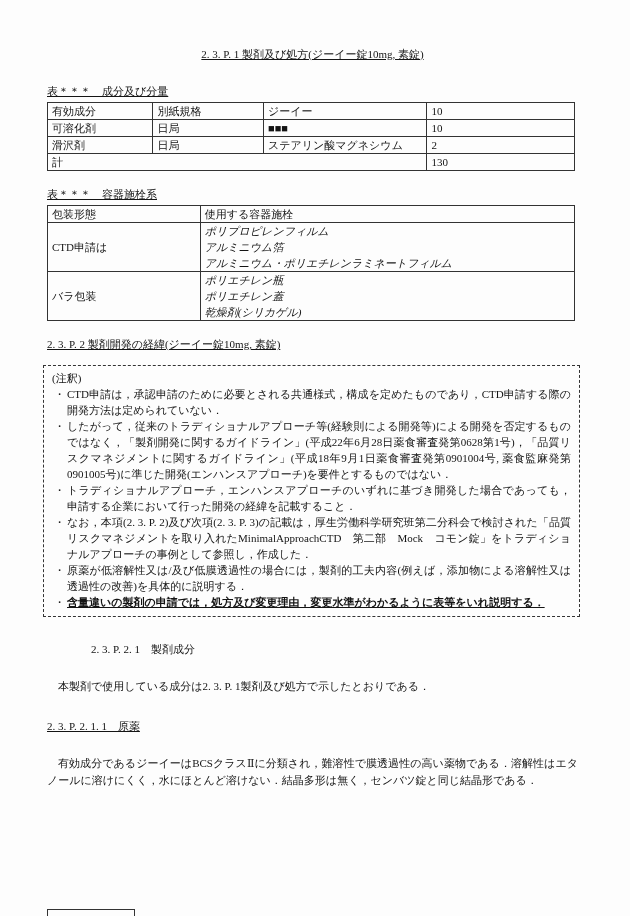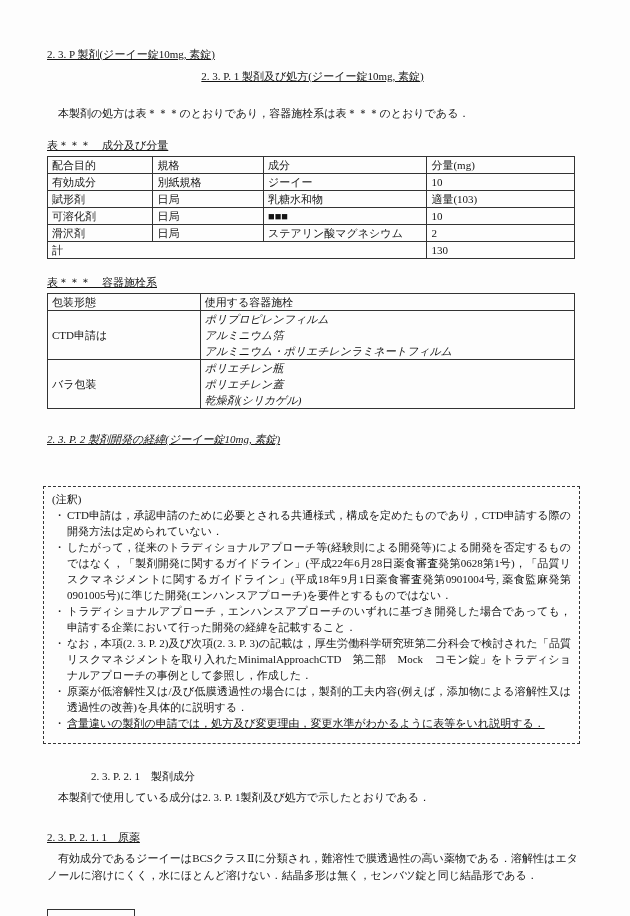--- a/index.html
+++ b/index.html
@@ -20,71 +20,57 @@
 
   table { border-collapse:collapse; width:528px; table-layout:fixed; }
   td { border:1px solid #333; padding:0 4px; vertical-align:top;
        line-height:16px; height:17px; text-align:left; font-weight:normal;
        overflow:hidden; white-space:nowrap; }
   .t1 .c1{width:20%;} .t1 .c2{width:21%;} .t1 .c3{width:31%;} .t1 .c4{width:28%;}
   .t2 .c1{width:29%;} .t2 .c2{width:71%;}
   .t2 td.label { vertical-align:middle; }
   .t2 .line { line-height:16px;font-style:italic; }
 
-  .h-p2 { margin-top:22px;font-style:italic; }
+  .h-p2 { margin-top:15px; }
 
-  .note-box { margin-top:38px; border:1px dashed #333; padding:4px 8px 12px 8px;
+  .note-box { margin-top:12px; border:1px dashed #333; padding:4px 8px 6px 8px;
               width:537px; margin-left:-4px; }
   .note-title { line-height:16px; }
   .bullet { position:relative; padding-left:15px; text-align:justify; line-height:16px; }
   .bullet .marker { position:absolute; left:2px; top:0; }
-  .bullet.u .btext { text-decoration:underline; }
+  .bullet.u .btext { text-decoration:underline;font-weight:bold; }
 
   .h-p21 { margin-top:24px;margin-left:44px; }
-  .p-body { margin-top:4px; text-indent:1em; line-height:17px; text-align:justify; }
+  .p-body { margin-top:20px; text-indent:1em; line-height:17px; text-align:justify; }
   .h-p211 { margin-top:23px;text-decoration:underline; }
 
   .partial-table { position:absolute; left:47px; bottom:0; width:88px; height:7px;
                    border:1px solid #333; border-bottom:none; }
 </style>
 </head>
 <body>
 
 <div class="page">
 
-  <div class="heading underlined h-p">2. 3. P  製剤(ジーイー錠10mg, 素錠)</div>
   <div class="heading underlined h-p1">2. 3. P. 1  製剤及び処方(ジーイー錠10mg, 素錠)</div>
-  <div class="intro">本製剤の処方は表＊＊＊のとおりであり，容器施栓系は表＊＊＊のとおりである．</div>
 
   <div class="caption">表＊＊＊　成分及び分量</div>
   <table class="t1">
     <colgroup>
         <col class="c1">
         <col class="c2">
         <col class="c3">
         <col class="c4">
       </colgroup>
     <tbody>
-        <tr>
-      <td>配合目的</td>
-      <td>規格</td>
-      <td>成分</td>
-      <td>分量(mg)</td>
-    </tr>
     <tr>
       <td>有効成分</td>
       <td>別紙規格</td>
       <td>ジーイー</td>
       <td>10</td>
-    </tr>
-    <tr>
-      <td>賦形剤</td>
-      <td>日局</td>
-      <td>乳糖水和物</td>
-      <td>適量(103)</td>
     </tr>
     <tr>
       <td>可溶化剤</td>
       <td>日局</td>
       <td>■■■</td>
       <td>10</td>
     </tr>
     <tr>
       <td>滑沢剤</td>
       <td>日局</td>

